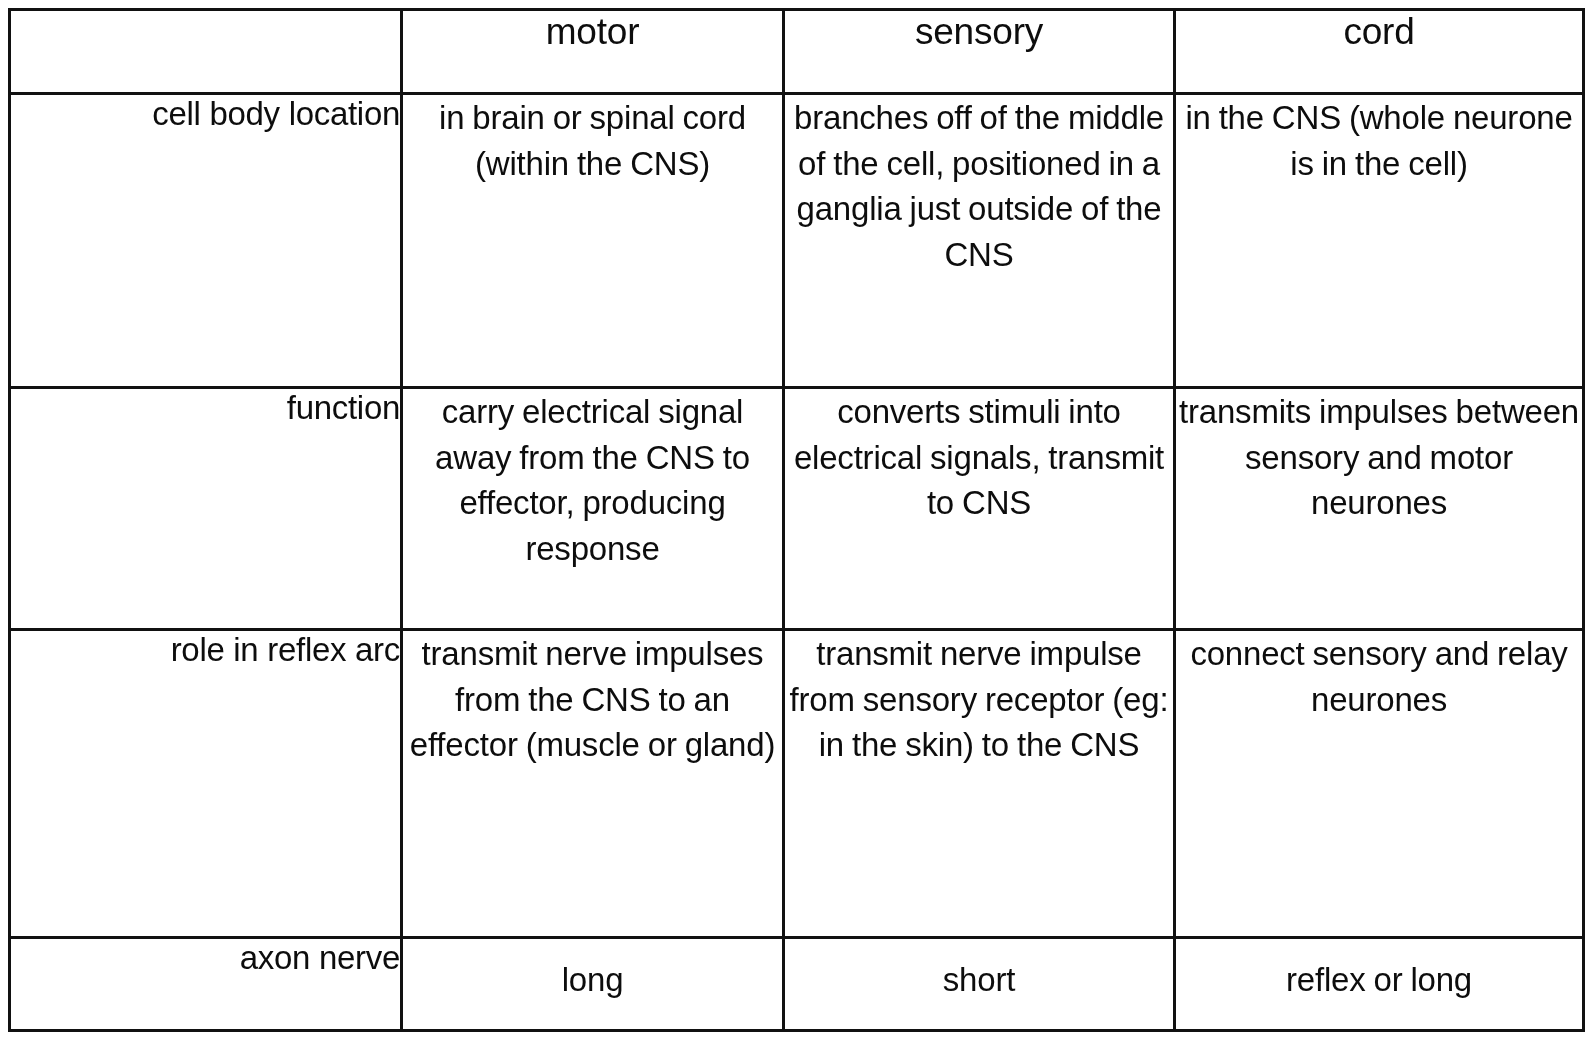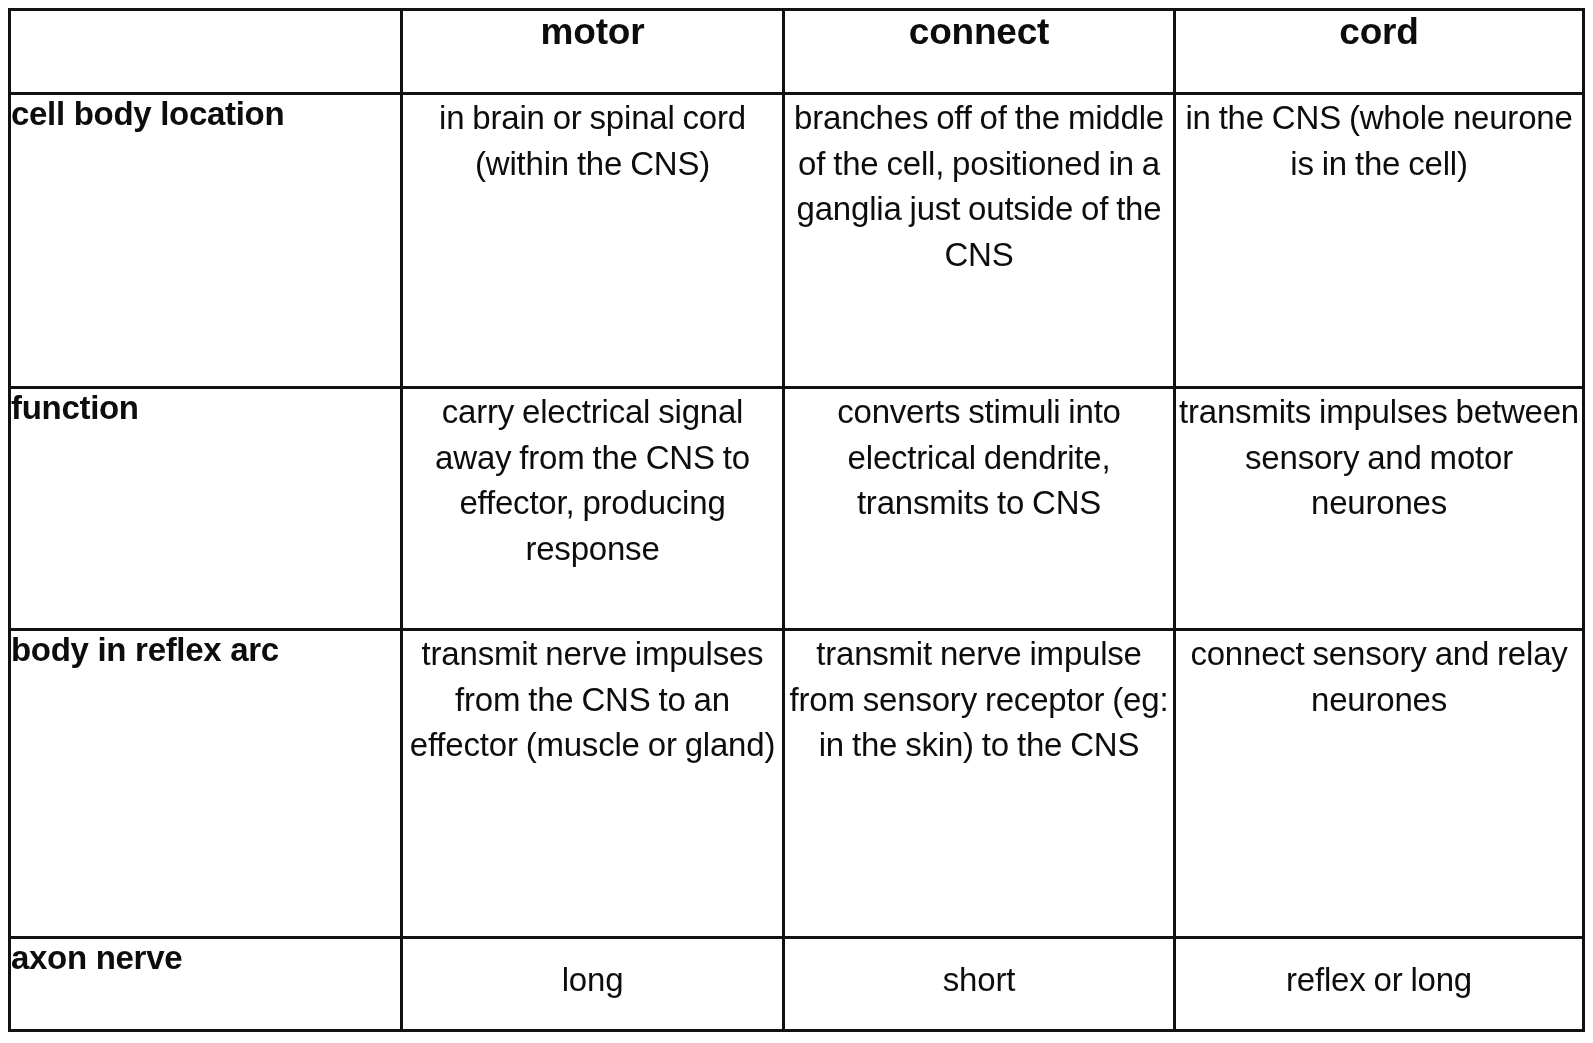--- a/index.html
+++ b/index.html
@@ -44,33 +44,33 @@
   col.c-motor   { width: 382px; }
   col.c-sensory { width: 391px; }
   col.c-relay   { width: 409px; }
 
   
   tr.header-row { height: 84px; }
 
   th.col-head {
     text-align: center;
     vertical-align: middle;
-    font-weight: bold;
+    font-weight: normal;
     font-size: 37px;
     letter-spacing: -0.2px;
     font-stretch: condensed;
     padding-bottom: 4px;
   }
   th.corner-cell { background: #ffffff; }
 
   
   td.row-label {
-    text-align: left;
+    text-align: right;
     vertical-align: middle;
-    font-weight: bold;
+    font-weight: normal;
     font-size: 33px;
     letter-spacing: -0.3px;
     font-stretch: condensed;
     padding: 0 8px;
   }
 
   td.cell {
     font-size: 33px;
     line-height: 1.38;
     letter-spacing: -0.2px;
@@ -101,39 +101,39 @@
     <colgroup>
       <col class="c-label">
       <col class="c-motor">
       <col class="c-sensory">
       <col class="c-relay">
     </colgroup>
     <thead>
       <tr class="header-row">
         <th class="corner-cell"></th>
         <th class="col-head">motor</th>
-        <th class="col-head">connect</th>
+        <th class="col-head">sensory</th>
         <th class="col-head">cord</th>
       </tr>
     </thead>
     <tbody>
       <tr class="r-cellbody">
         <td class="row-label">cell body location</td>
         <td class="cell">in brain or spinal cord (within the CNS)</td>
         <td class="cell">branches off of the middle of the cell, positioned in a ganglia just outside of the CNS</td>
         <td class="cell">in the CNS (whole neurone is in the cell)</td>
       </tr>
       <tr class="r-function">
         <td class="row-label">function</td>
         <td class="cell">carry electrical signal away from the CNS to effector, producing response</td>
-        <td class="cell">converts stimuli into electrical dendrite, transmits to CNS</td>
+        <td class="cell">converts stimuli into electrical signals, transmit to CNS</td>
         <td class="cell">transmits impulses between sensory and motor neurones</td>
       </tr>
       <tr class="r-reflex">
-        <td class="row-label">body in reflex arc</td>
+        <td class="row-label">role in reflex arc</td>
         <td class="cell">transmit nerve impulses from the CNS to an effector (muscle or gland)</td>
         <td class="cell">transmit nerve impulse from sensory receptor (eg: in the skin) to the CNS</td>
         <td class="cell">connect sensory and relay neurones</td>
       </tr>
       <tr class="compact-row">
         <td class="row-label">axon nerve</td>
         <td class="cell">long</td>
         <td class="cell">short</td>
         <td class="cell">reflex or long</td>
       </tr>

